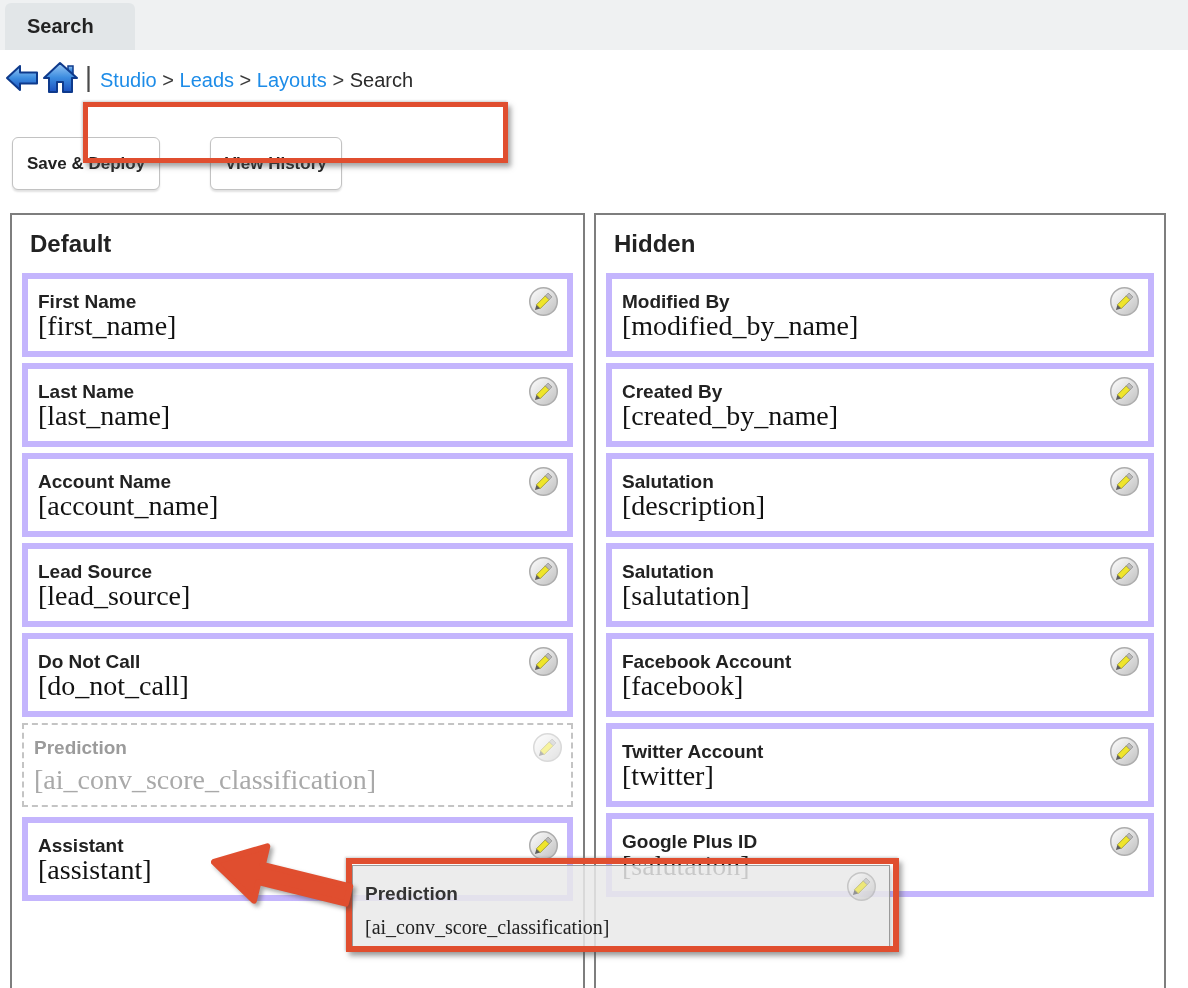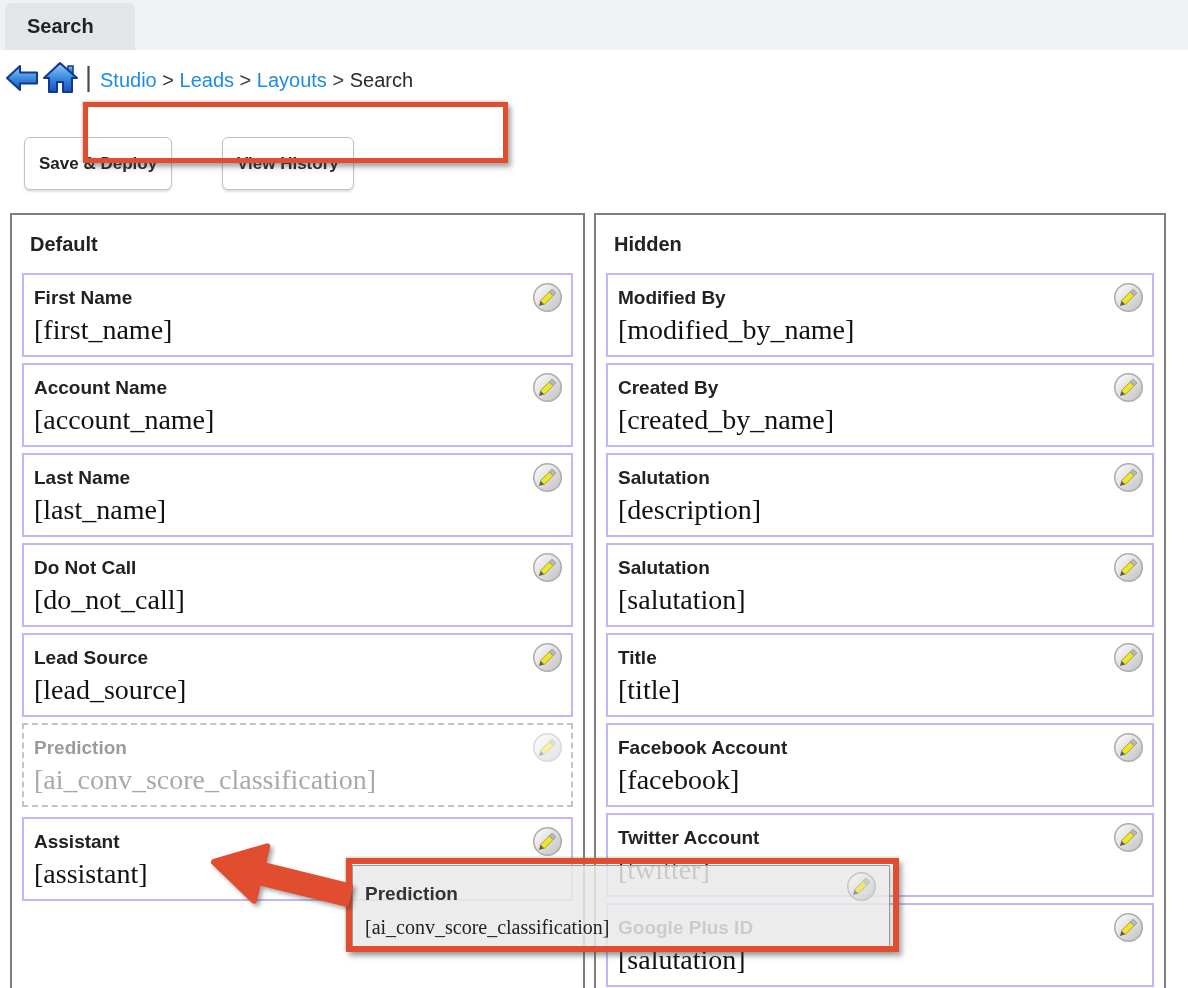--- a/index.html
+++ b/index.html
@@ -29,43 +29,43 @@
   .crumb-sep{color:#3c3c3c;}
   
   .anno-box{
     position:absolute;border:5px solid var(--anno);background:transparent;
     box-shadow:3px 4px 5px rgba(80,80,80,0.5), -1px -1px 2px rgba(130,130,130,0.35);
     z-index:6;pointer-events:none;
   }
   .anno-bc{left:83px;top:52px;width:415px;height:51px;}
   .anno-drag{left:346px;top:858px;width:541px;height:82px;border-width:6px;}
   
-  .toolbar{position:absolute;left:12px;top:137px;width:1080px;height:54px;text-decoration:underline;}
+  .toolbar{position:absolute;left:0;top:137px;width:1080px;height:54px;text-decoration:underline;}
   .btn{
     position:absolute;top:0;height:53px;box-sizing:border-box;
     background:#fff;border:1px solid #c2c2c2;border-radius:6px;
     font-family:"Liberation Sans",sans-serif;font-weight:bold;font-size:17px;color:#222;
     line-height:49px;padding:0 14px;white-space:nowrap;cursor:pointer;
     box-shadow:0 2px 2px rgba(0,0,0,0.12);
   }
   .btn-save{left:12px;}
   .btn-history{left:210px;}
   .btn-restore{left:322px;}
   
   .column{
     position:absolute;top:213px;height:800px;box-sizing:border-box;
     border:2px solid #7e7e7e;background:#fff;
   }
   .col-default{left:10px;width:575px;}
   .col-hidden{left:594px;width:572px;}
-  .col-title{font-size:20px;font-weight:bold;color:#222;padding:15px 0 15px 18px;line-height:28px;}
+  .col-title{font-size:24px;font-weight:bold;color:#222;padding:15px 0 15px 18px;line-height:28px;}
   .field-list{margin:0 10px;}
   .card{
     position:relative;height:84px;box-sizing:border-box;margin-bottom:6px;
-    border:2px solid #c4b5fd;background:#fff;cursor:move;
+    border:6px solid #c4b5fd;background:#fff;cursor:move;
   }
   .card .label{position:absolute;top:12px;left:10px;font-size:19px;font-weight:bold;color:#222;}
   .card .fname{position:absolute;bottom:9px;left:10px;font-size:28px;font-family:"Liberation Serif",serif;color:#111;}
   .card .edit{position:absolute;top:7px;right:8px;width:31px;height:31px;cursor:pointer;line-height:0;}
   .card.placeholder{border:2px dashed #c4c4c4;margin-bottom:10px;}
   .card.placeholder .label{color:#9b9b9b;}
   .card.placeholder .fname{color:#a9a9a9;}
   .card.placeholder .edit{opacity:0.45;}
   
   .proxy{
@@ -136,64 +136,64 @@
         <circle cx="16" cy="16" r="14.2" fill="url(#pencilBg)" stroke="#adadad" stroke-width="1.6"></circle>
         <g transform="rotate(-45 16 16)">
           <polygon points="8.5,13.2 3.5,16 8.5,18.8" fill="#5e5e5e"></polygon>
           <rect x="8.5" y="13.2" width="13" height="5.6" fill="#efe52b" stroke="#8f8a1a" stroke-width="0.7"></rect>
           <rect x="21.5" y="13.2" width="4" height="5.6" fill="#b9b9b9" stroke="#8c8c8c" stroke-width="0.7"></rect>
         </g>
       </svg>
     </span>
   </div>
       <div class="card">
+    <span class="label">Last Name</span>
+    <span class="fname">[last_name]</span>
+    <span class="edit">
+      <svg width="31" height="31" viewBox="0 0 32 32">
+        <circle cx="16" cy="16" r="14.2" fill="url(#pencilBg)" stroke="#adadad" stroke-width="1.6"></circle>
+        <g transform="rotate(-45 16 16)">
+          <polygon points="8.5,13.2 3.5,16 8.5,18.8" fill="#5e5e5e"></polygon>
+          <rect x="8.5" y="13.2" width="13" height="5.6" fill="#efe52b" stroke="#8f8a1a" stroke-width="0.7"></rect>
+          <rect x="21.5" y="13.2" width="4" height="5.6" fill="#b9b9b9" stroke="#8c8c8c" stroke-width="0.7"></rect>
+        </g>
+      </svg>
+    </span>
+  </div>
+      <div class="card">
     <span class="label">Account Name</span>
     <span class="fname">[account_name]</span>
     <span class="edit">
       <svg width="31" height="31" viewBox="0 0 32 32">
         <circle cx="16" cy="16" r="14.2" fill="url(#pencilBg)" stroke="#adadad" stroke-width="1.6"></circle>
         <g transform="rotate(-45 16 16)">
           <polygon points="8.5,13.2 3.5,16 8.5,18.8" fill="#5e5e5e"></polygon>
           <rect x="8.5" y="13.2" width="13" height="5.6" fill="#efe52b" stroke="#8f8a1a" stroke-width="0.7"></rect>
           <rect x="21.5" y="13.2" width="4" height="5.6" fill="#b9b9b9" stroke="#8c8c8c" stroke-width="0.7"></rect>
         </g>
       </svg>
     </span>
   </div>
       <div class="card">
-    <span class="label">Last Name</span>
-    <span class="fname">[last_name]</span>
+    <span class="label">Lead Source</span>
+    <span class="fname">[lead_source]</span>
     <span class="edit">
       <svg width="31" height="31" viewBox="0 0 32 32">
         <circle cx="16" cy="16" r="14.2" fill="url(#pencilBg)" stroke="#adadad" stroke-width="1.6"></circle>
         <g transform="rotate(-45 16 16)">
           <polygon points="8.5,13.2 3.5,16 8.5,18.8" fill="#5e5e5e"></polygon>
           <rect x="8.5" y="13.2" width="13" height="5.6" fill="#efe52b" stroke="#8f8a1a" stroke-width="0.7"></rect>
           <rect x="21.5" y="13.2" width="4" height="5.6" fill="#b9b9b9" stroke="#8c8c8c" stroke-width="0.7"></rect>
         </g>
       </svg>
     </span>
   </div>
       <div class="card">
     <span class="label">Do Not Call</span>
     <span class="fname">[do_not_call]</span>
-    <span class="edit">
-      <svg width="31" height="31" viewBox="0 0 32 32">
-        <circle cx="16" cy="16" r="14.2" fill="url(#pencilBg)" stroke="#adadad" stroke-width="1.6"></circle>
-        <g transform="rotate(-45 16 16)">
-          <polygon points="8.5,13.2 3.5,16 8.5,18.8" fill="#5e5e5e"></polygon>
-          <rect x="8.5" y="13.2" width="13" height="5.6" fill="#efe52b" stroke="#8f8a1a" stroke-width="0.7"></rect>
-          <rect x="21.5" y="13.2" width="4" height="5.6" fill="#b9b9b9" stroke="#8c8c8c" stroke-width="0.7"></rect>
-        </g>
-      </svg>
-    </span>
-  </div>
-      <div class="card">
-    <span class="label">Lead Source</span>
-    <span class="fname">[lead_source]</span>
     <span class="edit">
       <svg width="31" height="31" viewBox="0 0 32 32">
         <circle cx="16" cy="16" r="14.2" fill="url(#pencilBg)" stroke="#adadad" stroke-width="1.6"></circle>
         <g transform="rotate(-45 16 16)">
           <polygon points="8.5,13.2 3.5,16 8.5,18.8" fill="#5e5e5e"></polygon>
           <rect x="8.5" y="13.2" width="13" height="5.6" fill="#efe52b" stroke="#8f8a1a" stroke-width="0.7"></rect>
           <rect x="21.5" y="13.2" width="4" height="5.6" fill="#b9b9b9" stroke="#8c8c8c" stroke-width="0.7"></rect>
         </g>
       </svg>
     </span>
@@ -269,34 +269,20 @@
           <polygon points="8.5,13.2 3.5,16 8.5,18.8" fill="#5e5e5e"></polygon>
           <rect x="8.5" y="13.2" width="13" height="5.6" fill="#efe52b" stroke="#8f8a1a" stroke-width="0.7"></rect>
           <rect x="21.5" y="13.2" width="4" height="5.6" fill="#b9b9b9" stroke="#8c8c8c" stroke-width="0.7"></rect>
         </g>
       </svg>
     </span>
   </div>
       <div class="card">
     <span class="label">Salutation</span>
     <span class="fname">[salutation]</span>
-    <span class="edit">
-      <svg width="31" height="31" viewBox="0 0 32 32">
-        <circle cx="16" cy="16" r="14.2" fill="url(#pencilBg)" stroke="#adadad" stroke-width="1.6"></circle>
-        <g transform="rotate(-45 16 16)">
-          <polygon points="8.5,13.2 3.5,16 8.5,18.8" fill="#5e5e5e"></polygon>
-          <rect x="8.5" y="13.2" width="13" height="5.6" fill="#efe52b" stroke="#8f8a1a" stroke-width="0.7"></rect>
-          <rect x="21.5" y="13.2" width="4" height="5.6" fill="#b9b9b9" stroke="#8c8c8c" stroke-width="0.7"></rect>
-        </g>
-      </svg>
-    </span>
-  </div>
-      <div class="card">
-    <span class="label">Title</span>
-    <span class="fname">[title]</span>
     <span class="edit">
       <svg width="31" height="31" viewBox="0 0 32 32">
         <circle cx="16" cy="16" r="14.2" fill="url(#pencilBg)" stroke="#adadad" stroke-width="1.6"></circle>
         <g transform="rotate(-45 16 16)">
           <polygon points="8.5,13.2 3.5,16 8.5,18.8" fill="#5e5e5e"></polygon>
           <rect x="8.5" y="13.2" width="13" height="5.6" fill="#efe52b" stroke="#8f8a1a" stroke-width="0.7"></rect>
           <rect x="21.5" y="13.2" width="4" height="5.6" fill="#b9b9b9" stroke="#8c8c8c" stroke-width="0.7"></rect>
         </g>
       </svg>
     </span>

